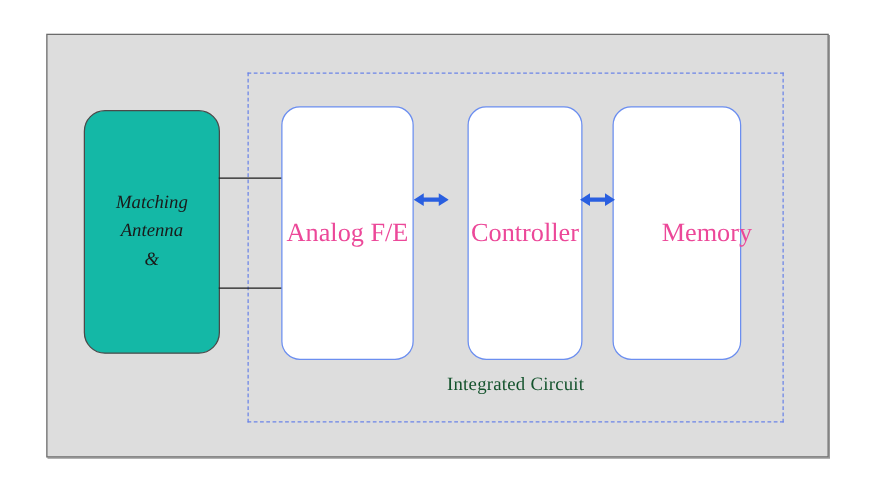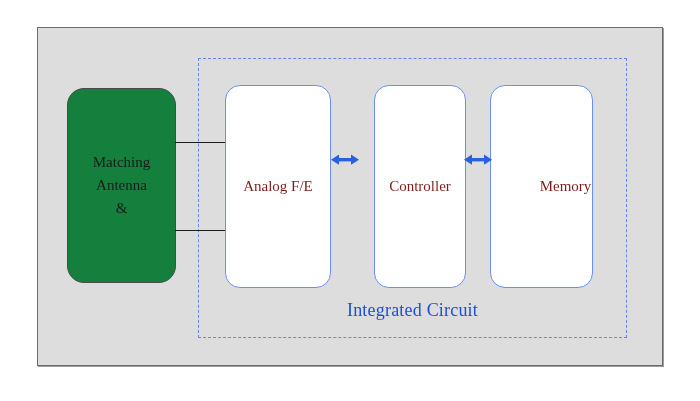--- a/index.html
+++ b/index.html
@@ -48,41 +48,42 @@
     box-sizing: border-box;
     background: transparent;
   }
 
   .ic-label {
     position: absolute;
     left: 198px;
     top: 300px;
     width: 429px;
     text-align: center;
-    font-size: 18px;
-    color: #1d4ed8;
+    font-size: 15px;
+    color: #14532d;
     letter-spacing: 0.2px;
   }
 
   
   .left-box {
     position: absolute;
     left: 67px;
     top: 88px;
     width: 109px;
     height: 195px;
-    background: #15803d;
+    background: #14b8a6;
     border: 1.6px solid #4a4a4a;
     border-radius: 17px;
     box-sizing: border-box;
     display: flex;
     flex-direction: column;
     align-items: center;
     justify-content: center;
     line-height: 1.52;
+    font-style: italic;
   }
   .left-box .line {
     font-size: 15px;
     color: #1a1a1a;
     white-space: nowrap;
   }
 
   
   .blue-box {
     position: absolute;
@@ -90,22 +91,22 @@
     height: 203px;
     background: #ffffff;
     border: 1.7px solid #6b8ef0;
     border-radius: 15px;
     box-sizing: border-box;
     display: flex;
     align-items: center;
     justify-content: center;
   }
   .blue-box .blabel {
-    font-size: 15px;
-    color: #7f1d1d;
+    font-size: 21px;
+    color: #ec4899;
     white-space: nowrap;
   }
   #box-afe  { left: 225px; width: 106px; }
   #box-ctrl { left: 358px; width: 92px; margin-left: 16px; }
   #box-mem  { left: 490px; width: 103px; padding-left: 48px; }
 
   
   .conn-line {
     position: absolute;
     left: 175px;

